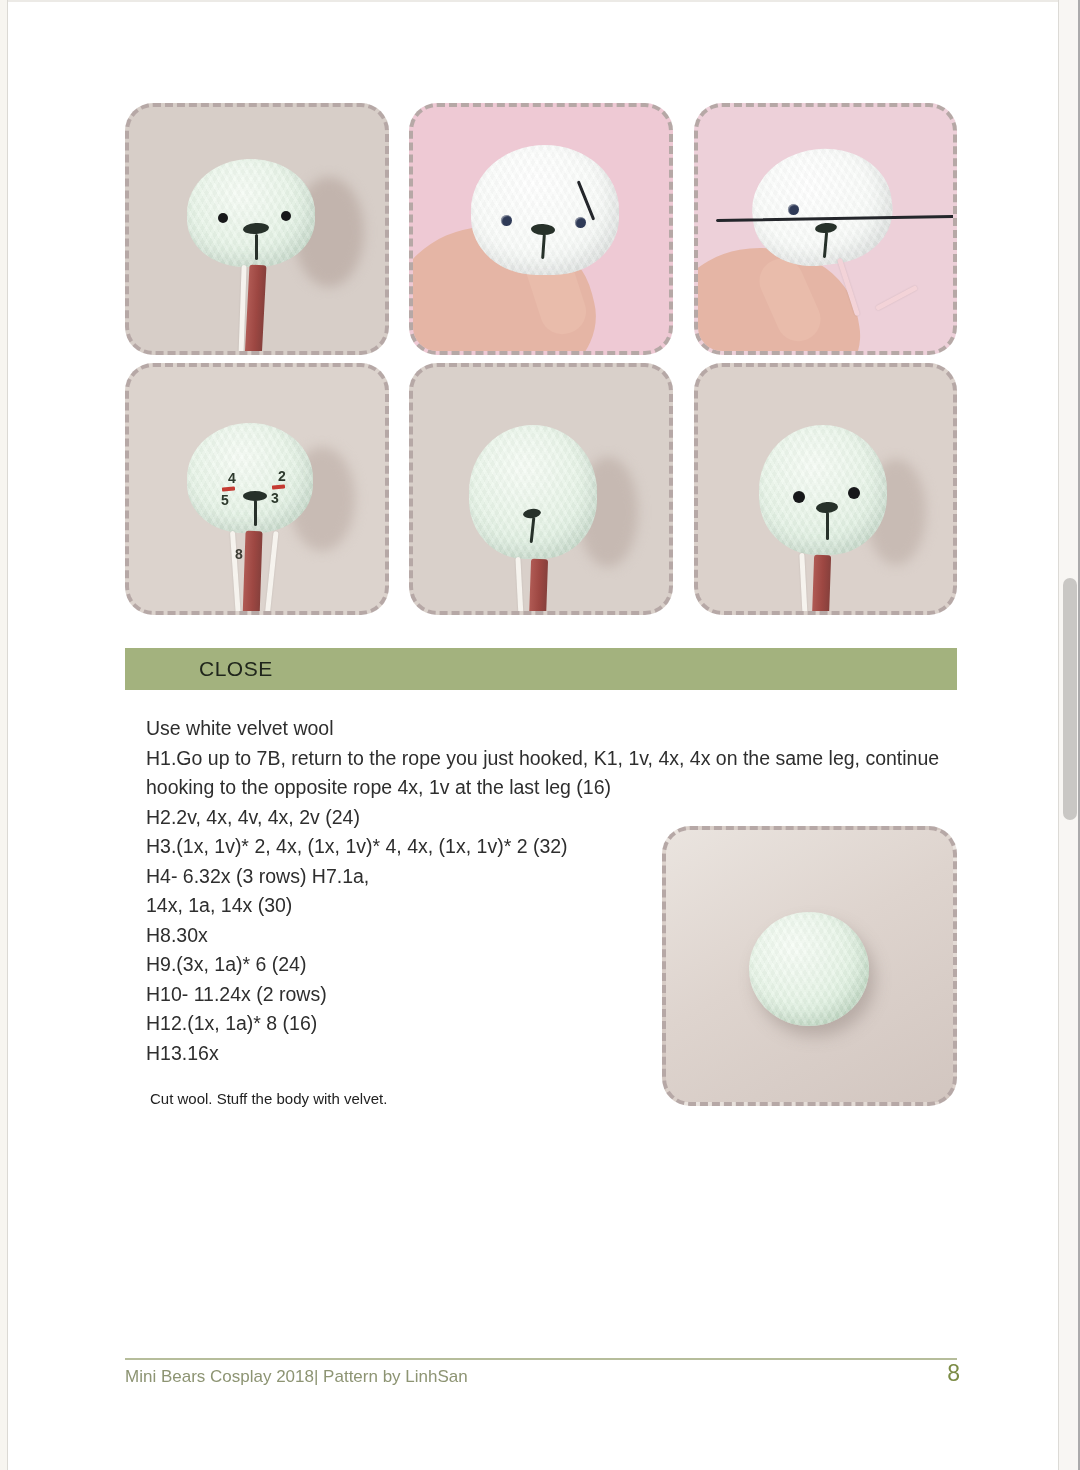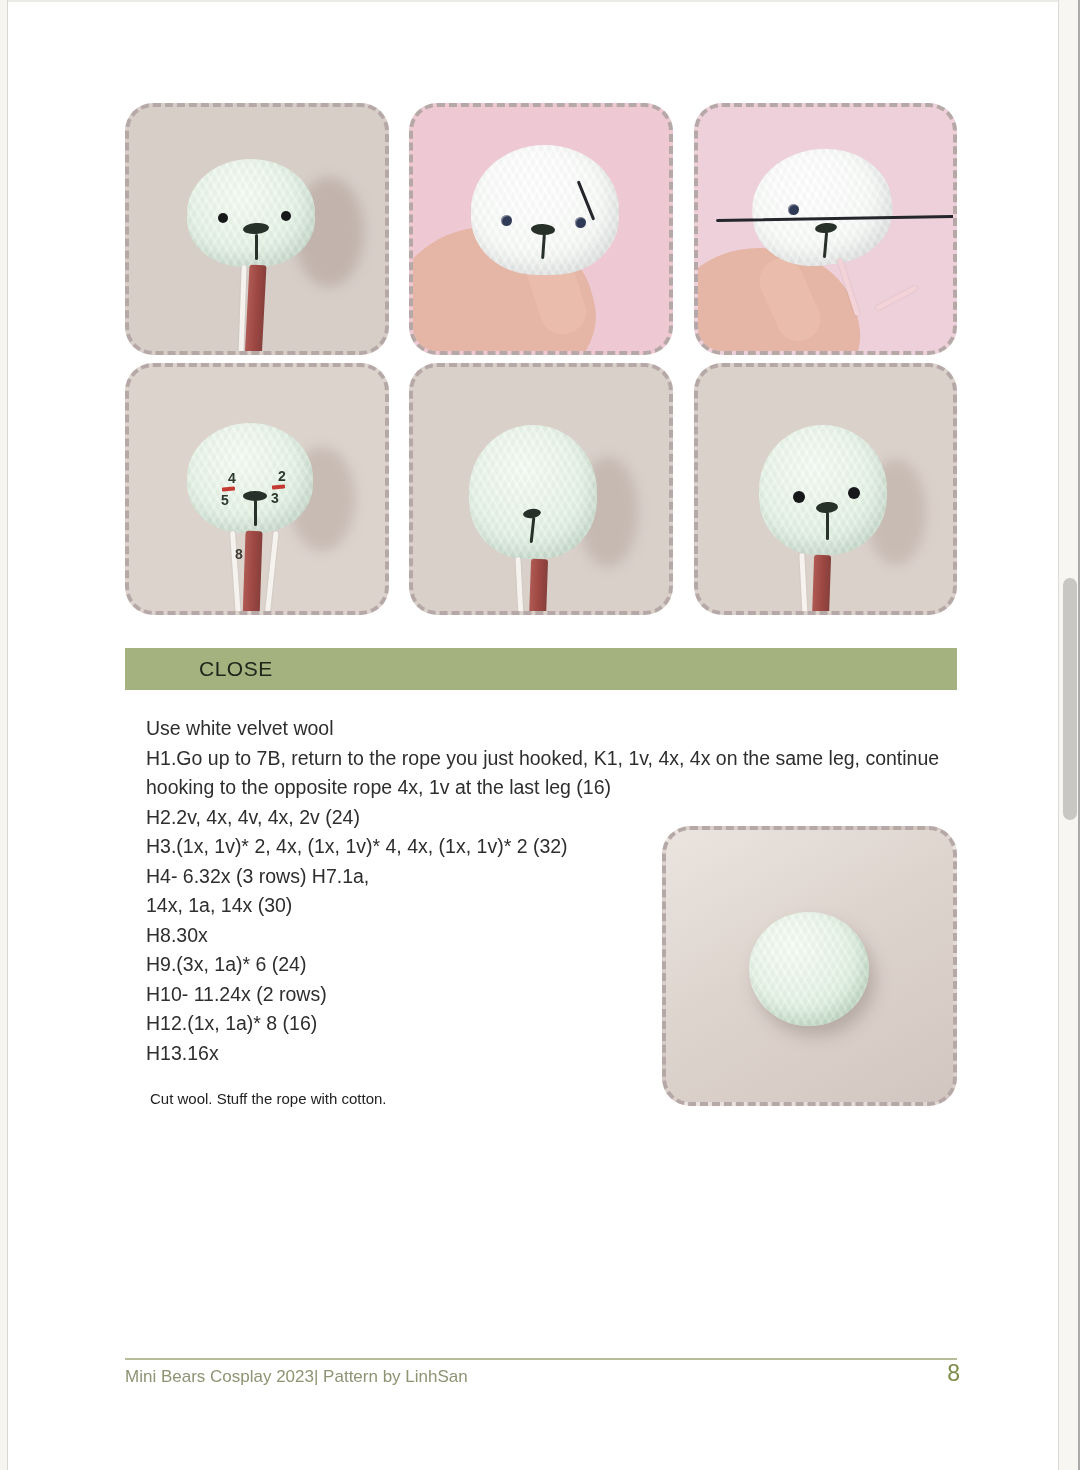--- a/index.html
+++ b/index.html
@@ -145,25 +145,25 @@
   <div class="yarn" style="left:103px;top:186px;height:66px;transform:rotate(-3deg);"></div>
   <div class="stick" style="left:115px;top:188px;height:66px;transform:rotate(2deg);"></div>
 </div>
 
 <div class="abs close-bar">
   <span>CLOSE</span>
 </div>
 
 <div class="abs instructions"><div><span>Use white velvet wool</span></div><div><span class="b">H1.</span><span>Go up to 7B, return to the rope you just hooked, K1, 1v, 4x, 4x on the same leg, continue</span></div><div><span>hooking to the opposite rope 4x, 1v at the last leg (16)</span></div><div><span class="b">H2.</span><span>2v, 4x, 4v, 4x, 2v (24)</span></div><div><span class="b">H3.</span><span>(1x, 1v)* 2, 4x, (1x, 1v)* 4, 4x, (1x, 1v)* 2 (32)</span></div><div><span class="b">H4- 6.</span><span>32x (3 rows) </span><span class="b">H7.</span><span>1a,</span></div><div><span>14x, 1a, 14x (30)</span></div><div><span class="b">H8.</span><span>30x</span></div><div><span class="b">H9.</span><span>(3x, 1a)* 6 (24)</span></div><div><span class="b">H10- 11.</span><span>24x (2 rows)</span></div><div><span class="b">H12.</span><span>(1x, 1a)* 8 (16)</span></div><div><span class="b">H13.</span><span>16x</span></div></div>
 
-<div class="abs note">Cut wool. Stuff the rope with cotton.</div>
+<div class="abs note">Cut wool. Stuff the body with velvet.</div>
 
 <div class="card ball-card abs">
   <div class="ball crochet"></div>
 </div>
 
 <div class="abs footer-line"></div>
-<div class="abs footer-text">Mini Bears Cosplay 2023| Pattern by LinhSan</div>
+<div class="abs footer-text">Mini Bears Cosplay 2018| Pattern by LinhSan</div>
 <div class="abs page-number">8</div>
 
 <div class="abs scroll-region"></div>
 <div class="abs scroll-thumb"></div>
 <div class="abs right-edge"></div>
 
 </body></html>

